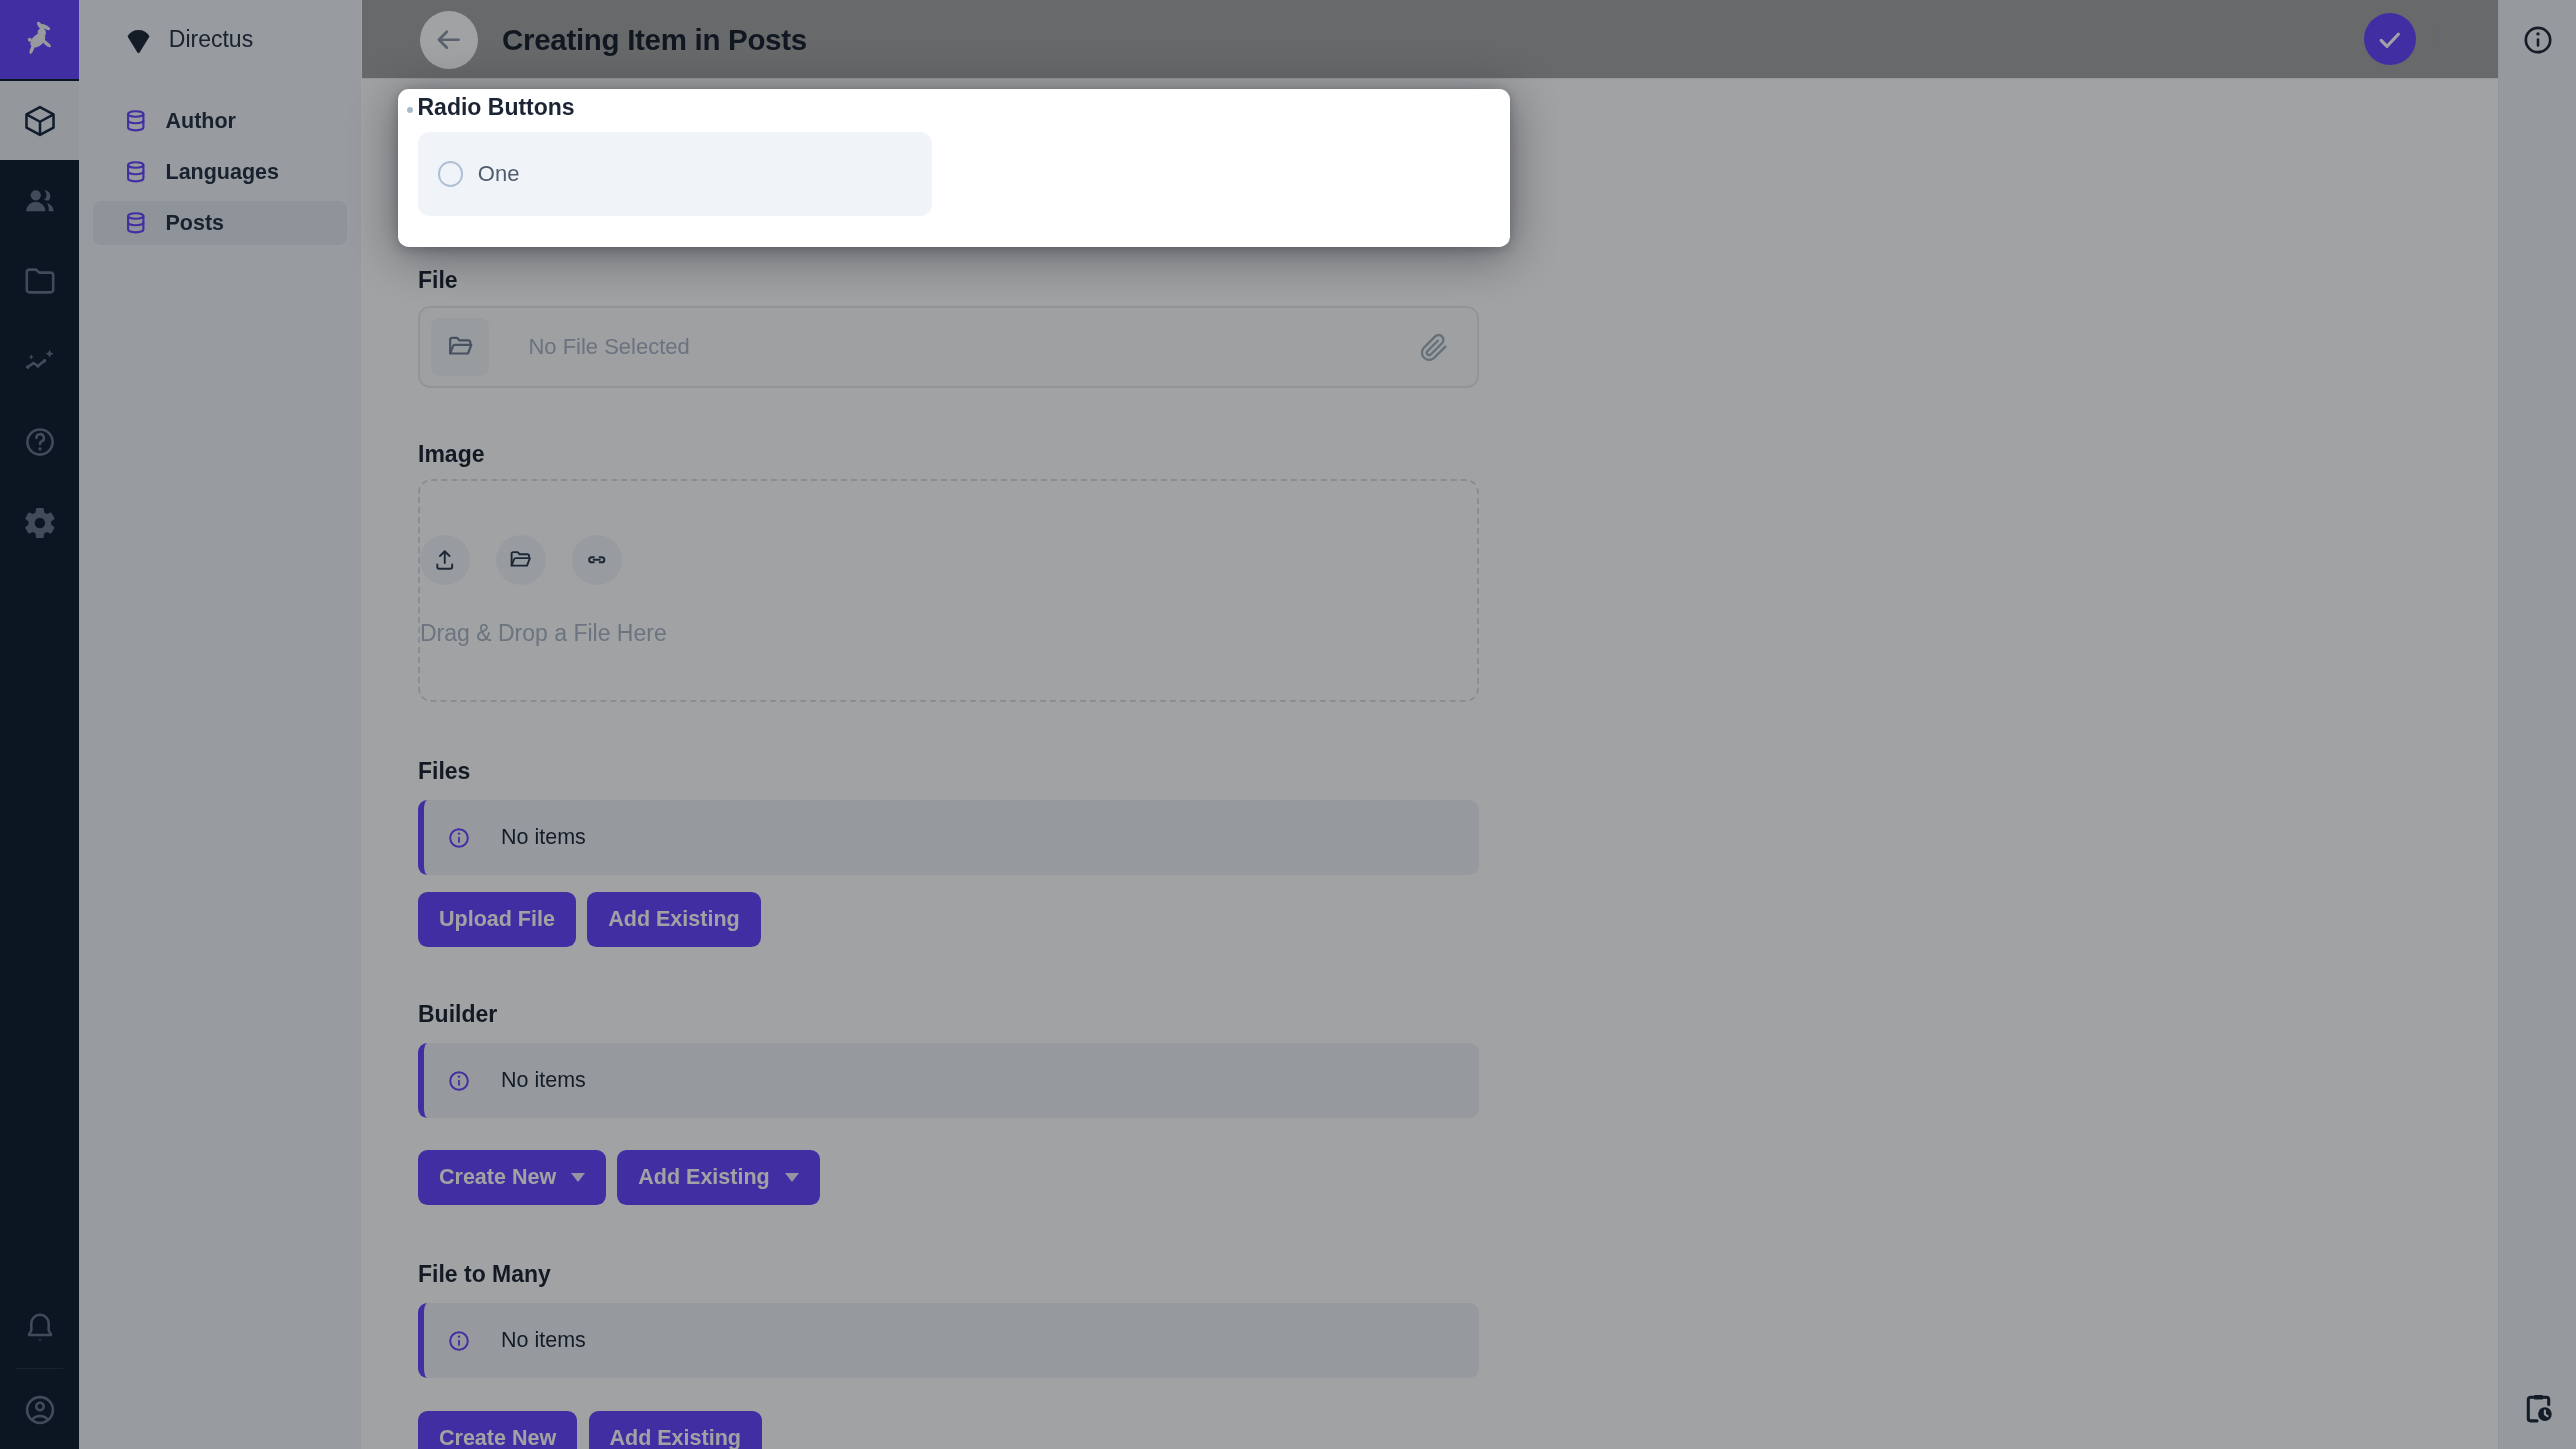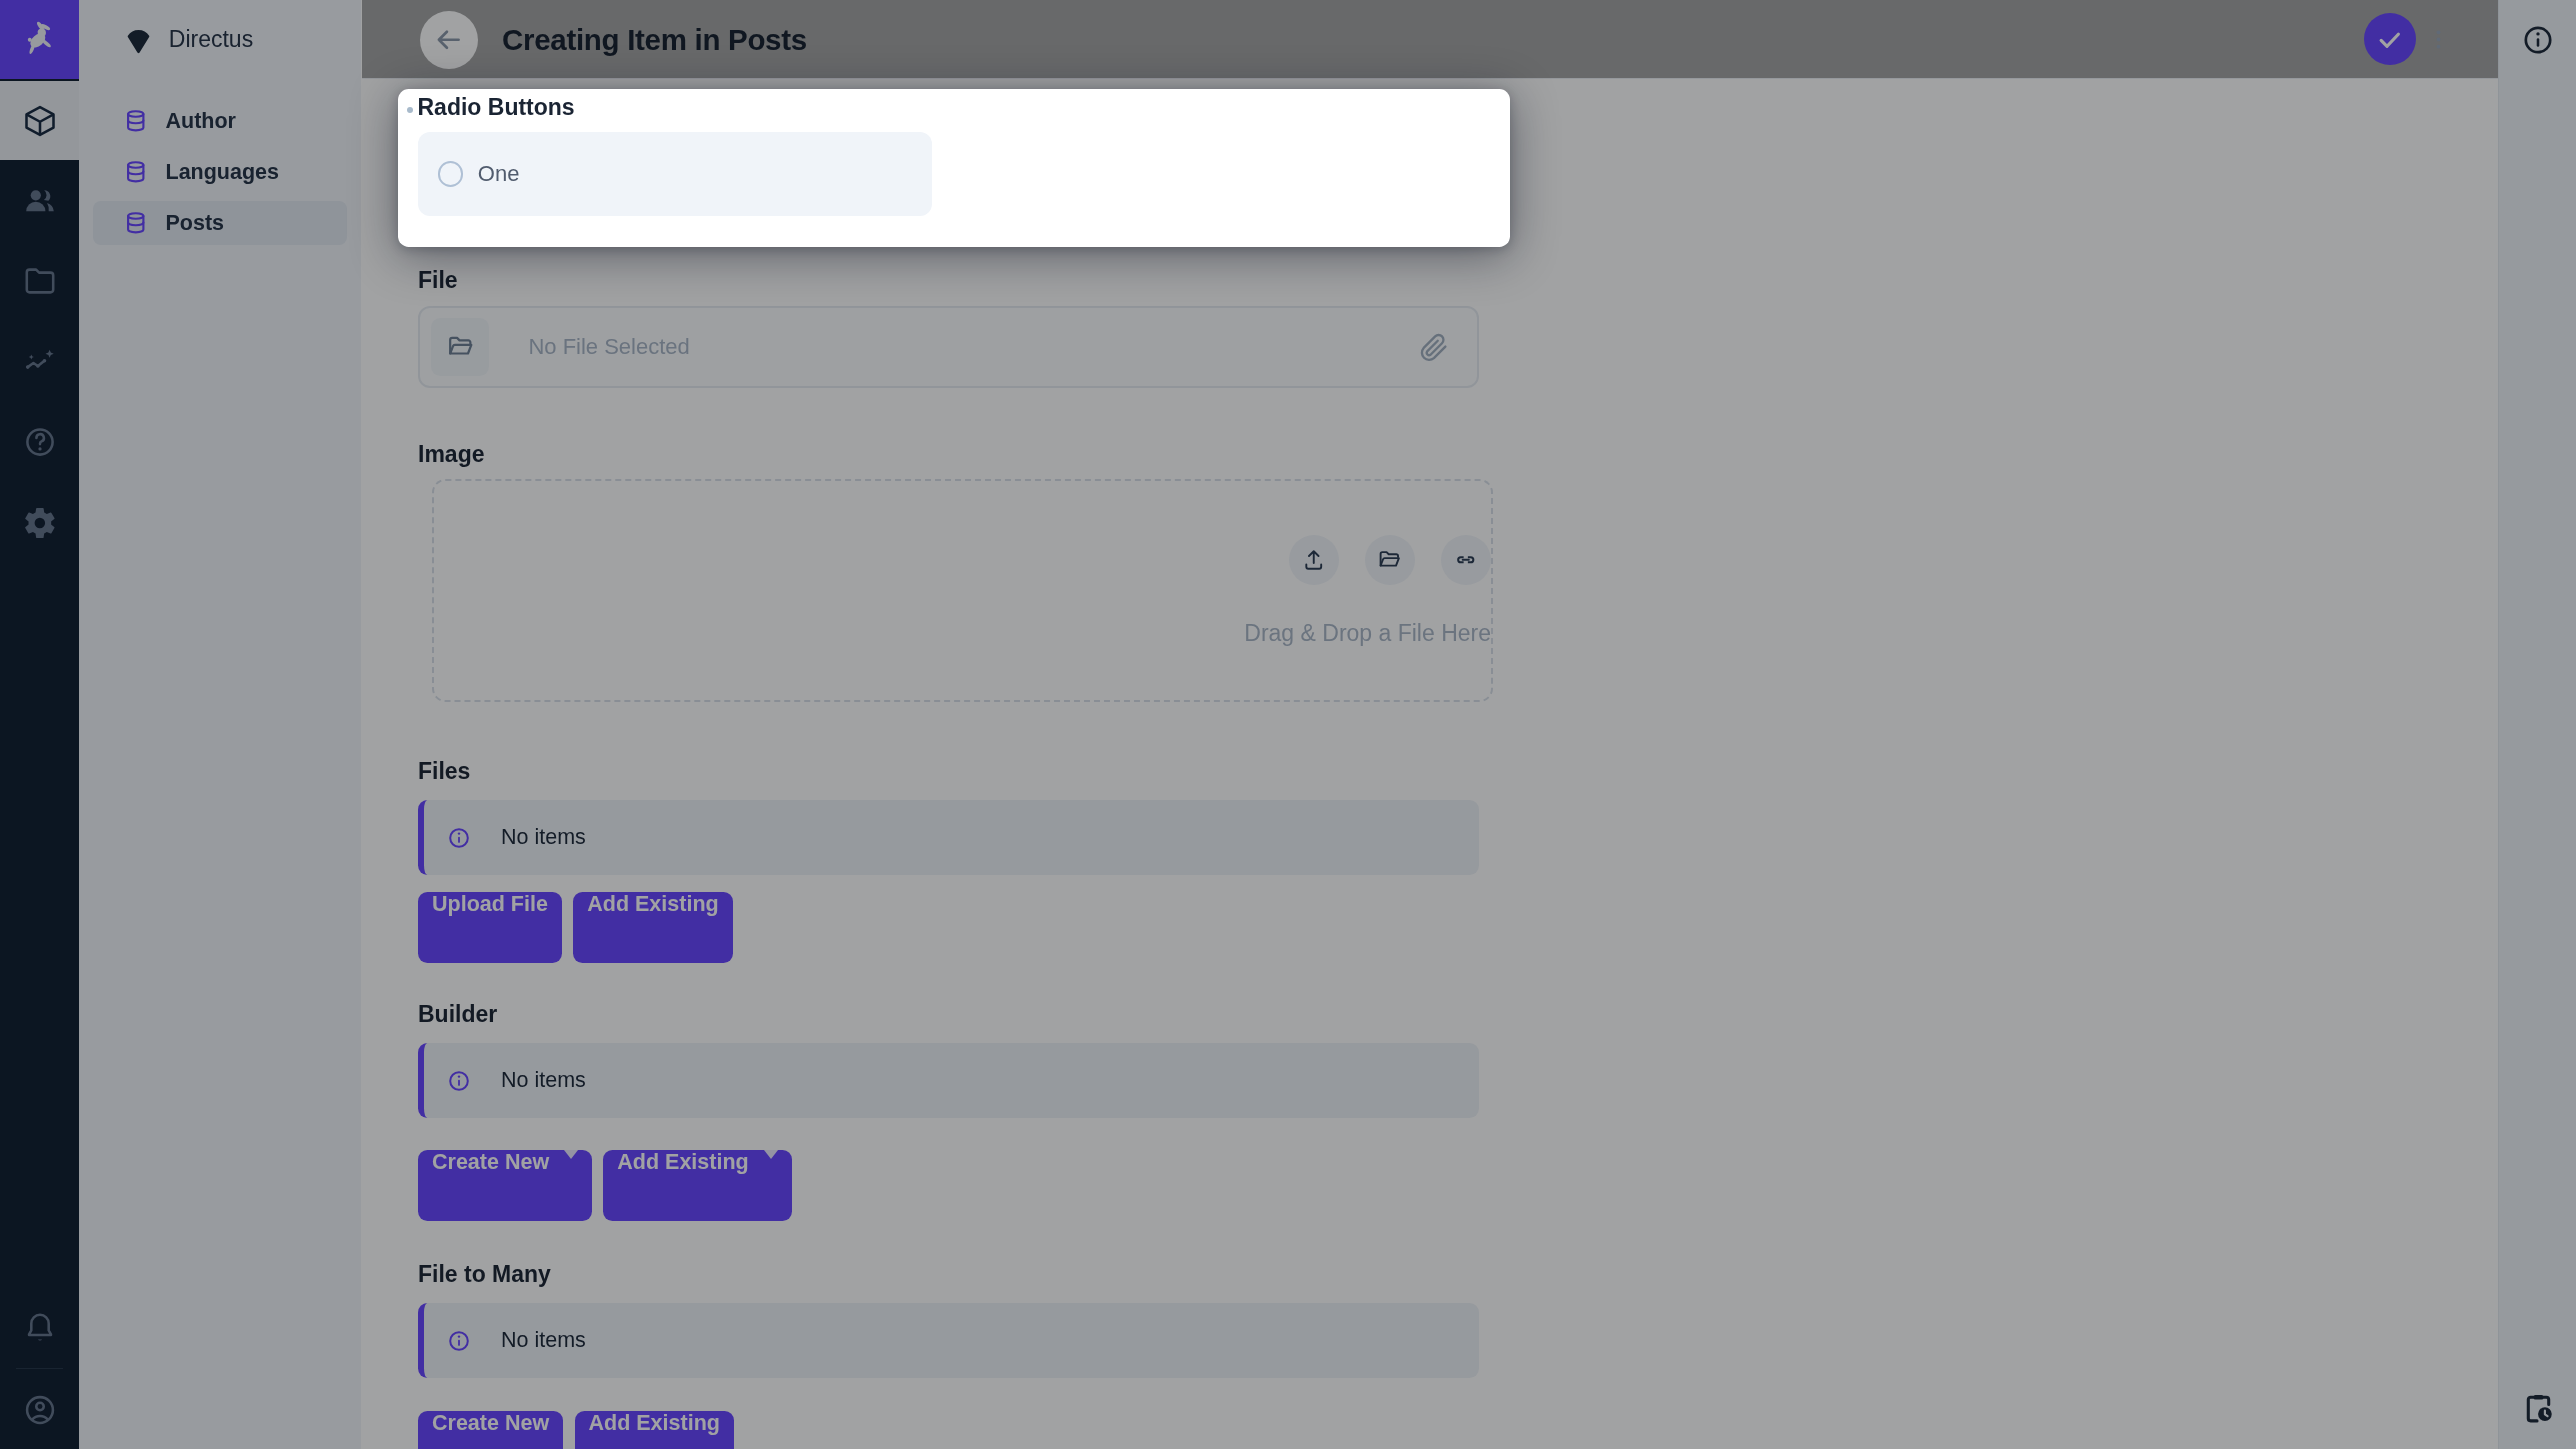--- a/index.html
+++ b/index.html
@@ -40,31 +40,31 @@
   
   .content { position:absolute; left:362px; top:79px; width:2136px; height:1370px; background:#FFFFFF; overflow:hidden; }
   .form { position:absolute; left:56px; top:0; width:1061px; }
   .field-label { position:absolute; font-size:23px; font-weight:700; color:#1A2433; line-height:29.5px; }
 
   .file-input { position:absolute; left:0; width:1061px; height:82px; background:#FAFCFE; border:2px solid #E6EBF1; border-radius:12px; display:flex; align-items:center; cursor:pointer; }
   .file-tile { width:58px; height:58px; margin-left:11.4px; border-radius:9.4px; background:#F1F5F9; display:flex; align-items:center; justify-content:center; color:#6C7E93; }
   .file-placeholder { margin-left:39px; font-size:22px; color:#A7B4C5; flex:1; }
   .paperclip { margin-right:28px; color:#A0AEBF; }
 
-  .dropzone { position:absolute; left:14px; width:1061px; height:223px; border:2px dashed #D8DFE8; border-radius:13.4px; display:flex; flex-direction:column; align-items:flex-end; justify-content:center; gap:35px; }
+  .dropzone { position:absolute; left:0; width:1061px; height:223px; border:2px dashed #D8DFE8; border-radius:13.4px; display:flex; flex-direction:column; align-items:flex-start; justify-content:center; gap:35px; }
   .dz-icons { display:flex; gap:26px; }
   .dz-circle { width:50px; height:50px; border-radius:50%; background:#F0F4F9; display:flex; align-items:center; justify-content:center; color:#2A3B52; cursor:pointer; }
   .dz-text { font-size:23px; color:#A8B5C6; }
 
   .notice { position:absolute; left:0; width:1061px; height:75px; background:#EEF2F7; border-left:6.7px solid #6644FF; border-radius:9.4px; display:flex; align-items:center; }
   .notice .ni { margin-left:23px; color:#6644FF; }
   .notice .ntext { margin-left:30px; font-size:21.5px; color:#1B2738; }
 
   .btn-row { position:absolute; left:0; display:flex; gap:11.4px; }
-  .btn { height:71px; border-radius:9.4px; background:#6644FF; color:#FFFFFF; font-size:21.5px; font-weight:600; font-family:inherit; border:none; display:inline-flex; align-items:flex-start; padding:0 14px; cursor:pointer; gap:14.8px; }
+  .btn { height:55px; border-radius:9.4px; background:#6644FF; color:#FFFFFF; font-size:21.5px; font-weight:600; font-family:inherit; border:none; display:inline-flex; align-items:center; padding:0 21px; cursor:pointer; gap:14.8px; }
   .caret { width:0; height:0; border-left:7.4px solid transparent; border-right:7.4px solid transparent; border-top:9.4px solid rgba(255,255,255,0.88); }
 
   
   .dim { position:absolute; inset:0; background:rgba(8,10,14,0.38); z-index:40; }
 
   
   .radio-card { position:absolute; left:398px; top:89px; width:1112px; height:158px; background:#FFFFFF; border-radius:10.7px; z-index:50;
     box-shadow:0 8px 47px rgba(10,15,30,0.45), 0 2px 10.7px rgba(10,15,30,0.22); }
   .req-dot { position:absolute; left:8.7px; top:18px; width:6px; height:6px; border-radius:50%; background:#A8BACB; }
   .radio-card .field-label { left:19.5px; top:4px; position:absolute; }

